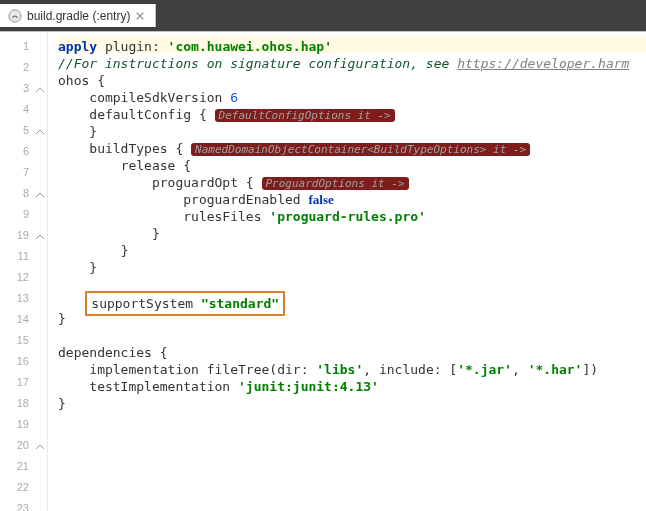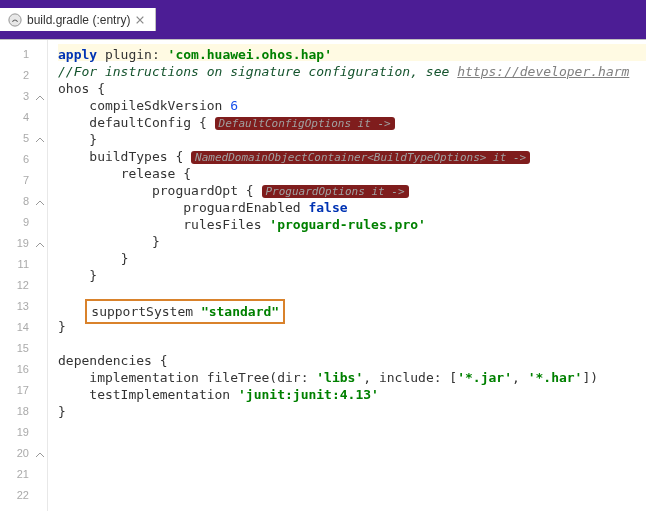--- a/index.html
+++ b/index.html
@@ -5,22 +5,22 @@
     * { margin: 0; padding: 0; box-sizing: border-box; }
     body {
       font-family: 'Menlo', 'Consolas', 'Monaco', monospace;
       font-size: 13px;
       background: #fff;
       width: 646px;
       height: 511px;
       overflow: hidden;
     }
     .tab-bar {
-      height: 40px;
-      background: #4c1d95;
+      height: 32px;
+      background: #404040;
       border-bottom: 1px solid #c0c0c0;
       display: flex;
       align-items: center;
     }
     .tab {
       display: flex;
       align-items: center;
       padding: 0 8px;
       height: 23px;
       background: #fff;
@@ -81,21 +81,21 @@
     .code-line {
       height: 17px;
       line-height: 21px;
       white-space: pre;
       color: #333;
     }
     .hl-line { background: #fffae3; }
     .kw { color: #0033b3; font-weight: bold; }
     .str { color: #008000; font-weight: bold; }
     .num { color: #1750eb; }
-    .bool { color: #0033b3; font-weight: bold; }
+    .bool { color: #0033b3; font-weight: bold; font-family: Liberation Serif, serif; }
     .comment { color: #14532d; font-style: italic; }
     .comment-link { color: #808080; font-style: italic; text-decoration: underline; }
     .hint { color: #a0a0a0; background: #7f1d1d; font-style: italic; font-size: 11px; padding: 0 4px; border-radius: 3px; }
     .highlight-box {
       display: inline-block;
       border: 2px solid #d9822b;
       padding: 0 4px;
       margin-left: -4px;
     }
     .ident { color: #333; }

